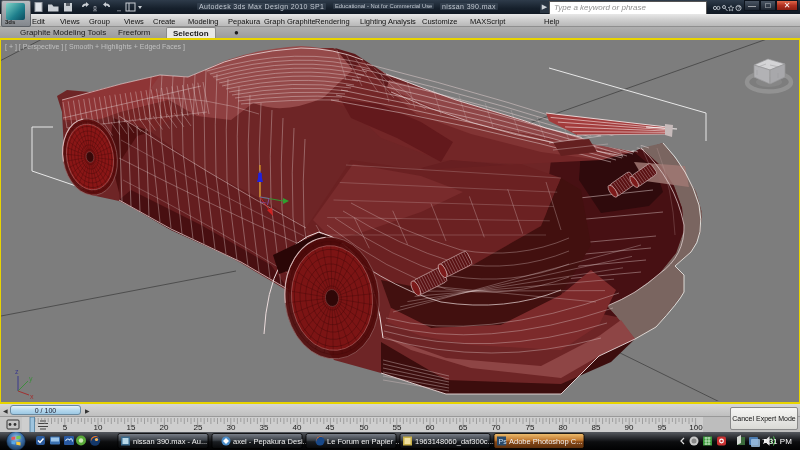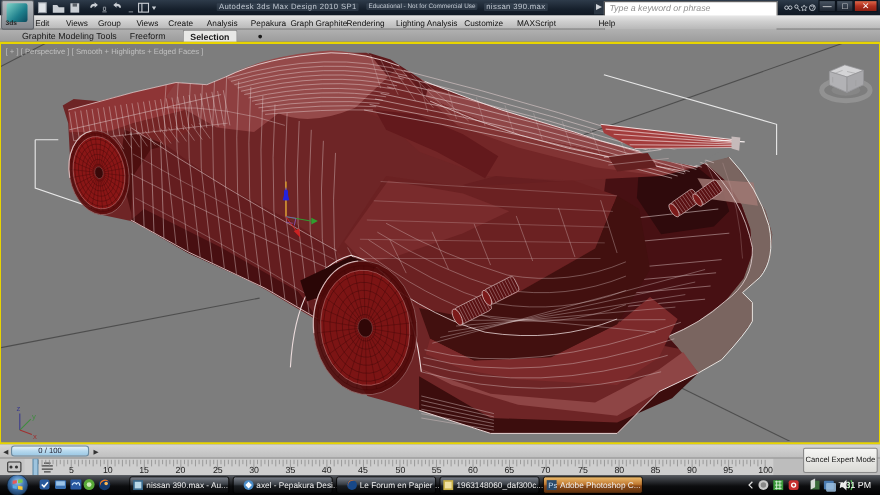--- a/index.html
+++ b/index.html
@@ -85,21 +85,21 @@
   <div id="appbtn">
       <div id="appico"></div>
       <div class="c3ds">3ds</div>
     </div>
   <div id="menubar">
     <div class="m" style="left:32px;">Edit</div>
     <div class="m" style="left:60px;">Views</div>
     <div class="m" style="left:89px;">Group</div>
     <div class="m" style="left:124px;">Views</div>
     <div class="m" style="left:153px;">Create</div>
-    <div class="m" style="left:188px;">Analysis</div>
+    <div class="m" style="left:188px;">Modeling</div>
     <div class="m" style="left:228px;">Pepakura</div>
     <div class="m" style="left:264px;">Graph Graphite</div>
     <div class="m" style="left:315px;text-align:center;">Rendering</div>
     <div class="m" style="left:360px;text-align:center;">Lighting Analysis</div>
     <div class="m" style="left:422px;">Customize</div>
     <div class="m" style="left:470px;">MAXScript</div>
     <div class="m" style="left:516px;padding-left:28px;">Help</div>
   </div>
   <div id="ribbon">
     <div class="t" style="left:14px;">Graphite Modeling Tools</div>

